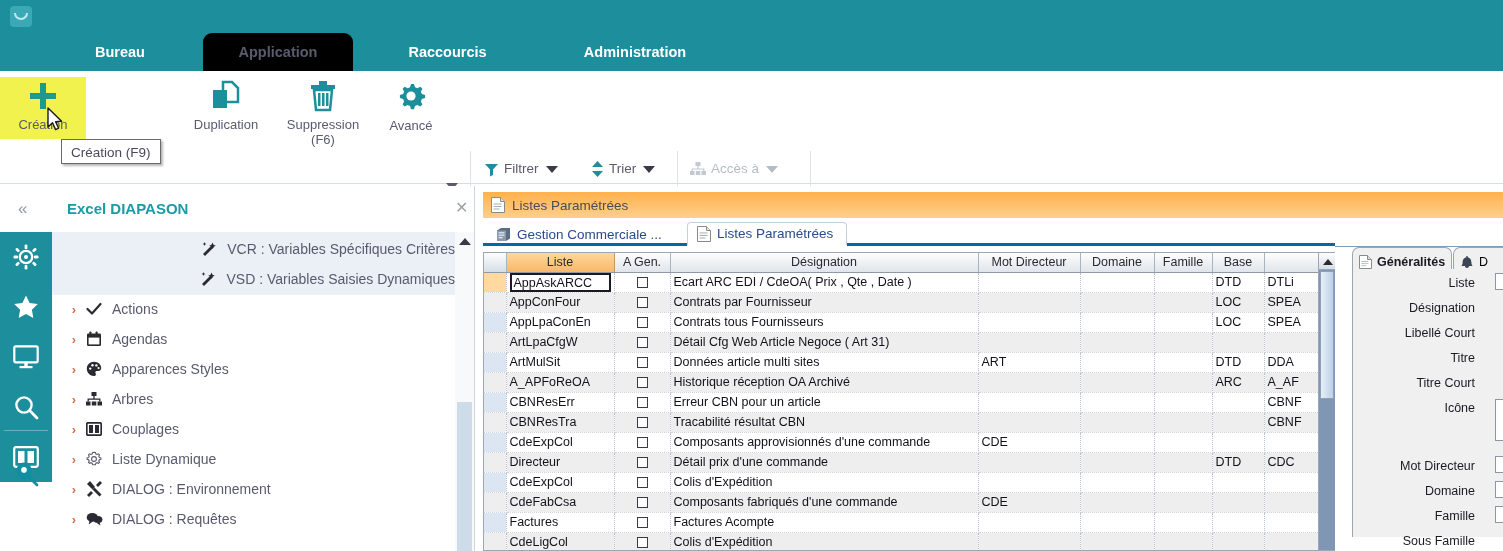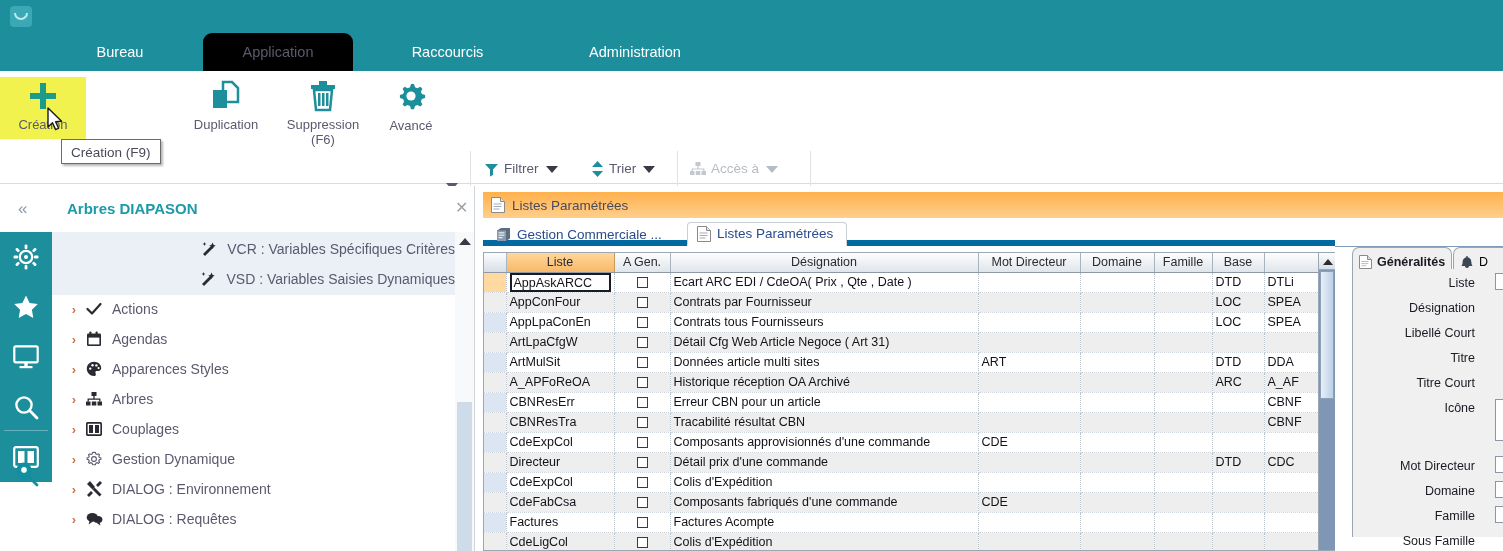--- a/index.html
+++ b/index.html
@@ -25,21 +25,21 @@
     border: 2px solid #bfe9ed; border-top: none;
     border-radius: 0 0 9px 9px;
   }
   .tabstrip {
     position: absolute; left: 0; top: 33px; width: 1503px; height: 38px;
     background: #1c8e9c;
   }
   .tab {
     position: absolute; top: 0; height: 38px;
     line-height: 38px; text-align: center;
-    color: #ffffff; font-weight: normal; font-size: 14.5px;
+    color: #ffffff; font-weight: bold; font-size: 14.5px;
     cursor: pointer;
   }
   .tab.active {
     background: #000000; color: #5a5a6e;
     border-radius: 9px 9px 0 0;
   }
   .tab-bureau   { left: 60px;  width: 120px; }
   .tab-app      { left: 203px; width: 150px; }
   .tab-racc     { left: 380px; width: 135px; }
   .tab-admin    { left: 545px; width: 180px; }
@@ -188,21 +188,21 @@
     background: #ffffff; border-left: 1px solid #d0d6dc;
   }
   .doc-title {
     position: absolute; left: 8px; top: 6px; width: 853px; height: 26px;
     background: linear-gradient(to bottom, #ffb14d, #ffcf8c);
     display: flex; align-items: center; font-size: 13.5px; color: #4a4a58;
   }
   .doc-title .di { margin: 0 7px 0 8px; }
   .tabrow {
     position: absolute; left: 8px; top: 34px; width: 853px; height: 26px;
-    border-bottom: 6px solid #0369a1;
+    border-bottom: 3px solid #0369a1;
   }
   .ctab {
     position: absolute; top: 2px; height: 24px;
     display: flex; align-items: center; font-size: 13.5px; color: #2a4a8a;
     padding: 0 9px; cursor: pointer;
   }
   .ctab .ci { margin-right: 6px; }
   .ctab.active {
     background: #ffffff;
     border: 1px solid #c9cfd6; border-bottom: 2px solid #ffffff;
@@ -454,21 +454,21 @@
   <div class="tooltip">Création (F9)</div>
   <div class="cursor-arrow">
     <svg width="18" height="26" viewBox="0 0 18 26">
         <path d="M1 1 L1 20 L5.5 15.8 L8.6 22.6 L11.6 21.2 L8.6 14.6 L14.6 14.3 Z" fill="#ffffff" stroke="#1a1a22" stroke-width="1.4" stroke-linejoin="round"></path>
       </svg>
   </div>
 
   <div class="leftpanel">
     <div class="lp-header">
       <div class="lp-collapse">«</div>
-      <div class="lp-title">Arbres DIAPASON</div>
+      <div class="lp-title">Excel DIAPASON</div>
       <div class="lp-close">✕</div>
     </div>
 
     <div class="rail">
       <div class="rail-item" style="top:0px;">
         <span>
           <svg width="26" height="26" viewBox="0 0 26 26">
               <circle cx="13" cy="13" r="6.2" fill="none" stroke="#ffffff" stroke-width="2.2"></circle>
               <circle cx="13" cy="13" r="2" fill="#ffffff"></circle>
               <g fill="#ffffff">
@@ -619,21 +619,21 @@
       </div>
 
       <div class="tree-row" style="top:212px; padding-left:10px;">
         <span class="chev">›</span>
         <span class="ti">
           <svg width="16" height="16" viewBox="0 0 16 16">
               <path d="M8 1.2 l1.4 0.2 0.5 1.6 1.2 0.5 1.4-0.7 1 1 -0.7 1.4 0.5 1.2 1.6 0.5 0 1.4 -1.6 0.5 -0.5 1.2 0.7 1.4 -1 1 -1.4-0.7 -1.2 0.5 -0.5 1.6 -1.4 0 -1.4-0.2 -0.5-1.4 -1.2-0.5 -1.4 0.7 -1-1 0.7-1.4 -0.5-1.2 -1.6-0.5 0-1.4 1.6-0.5 0.5-1.2 -0.7-1.4 1-1 1.4 0.7 1.2-0.5 0.5-1.6z" fill="none" stroke="#5a5a6e" stroke-width="1.1"></path>
               <circle cx="8" cy="8" r="2.4" fill="none" stroke="#5a5a6e" stroke-width="1.1"></circle>
             </svg>
         </span>
-        <span class="tl">Gestion Dynamique</span>
+        <span class="tl">Liste Dynamique</span>
       </div>
 
       <div class="tree-row" style="top:242px; padding-left:10px;">
         <span class="chev">›</span>
         <span class="ti">
           <svg width="17" height="17" viewBox="0 0 17 17">
               <path d="M1 3 L4 0 L9 6 L6.5 8.5 Z" fill="#2a2a33"></path>
               <path d="M6.5 8.5 L13.5 15.5 L15.5 13.5 L8.5 6.5 Z" fill="#2a2a33"></path>
               <path d="M16 1 L12 5 L10 3 L14 -1 Z" fill="#2a2a33" transform="translate(0,1)"></path>
               <path d="M1 14 L5 10 L7 12 L3 16 Z" fill="#2a2a33"></path>

